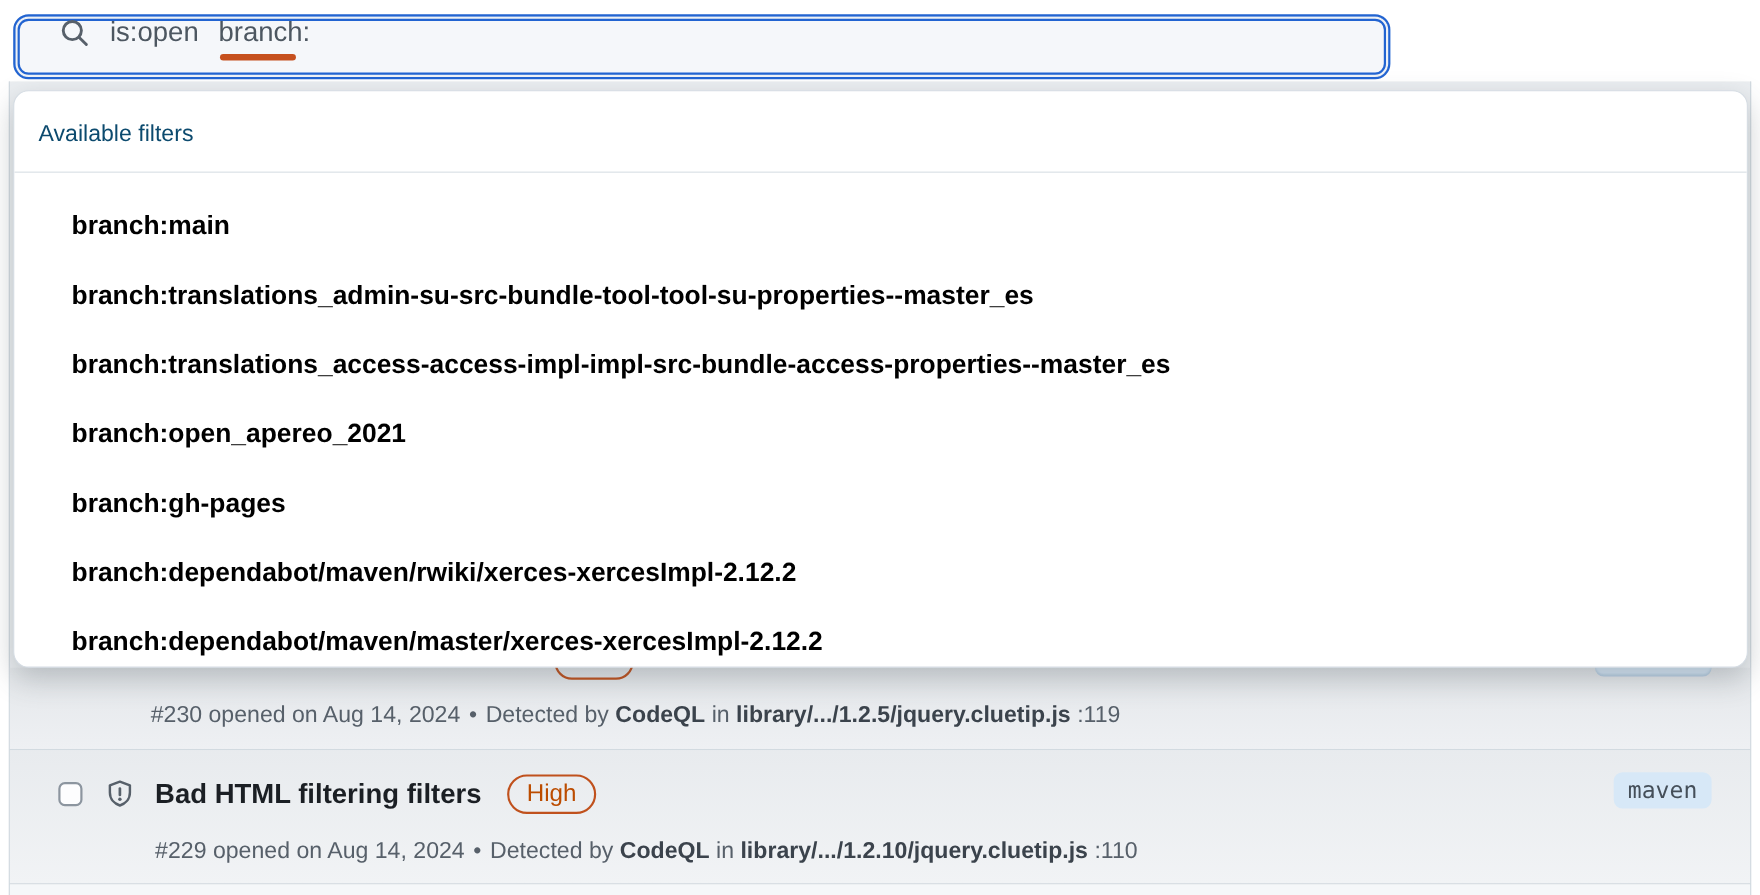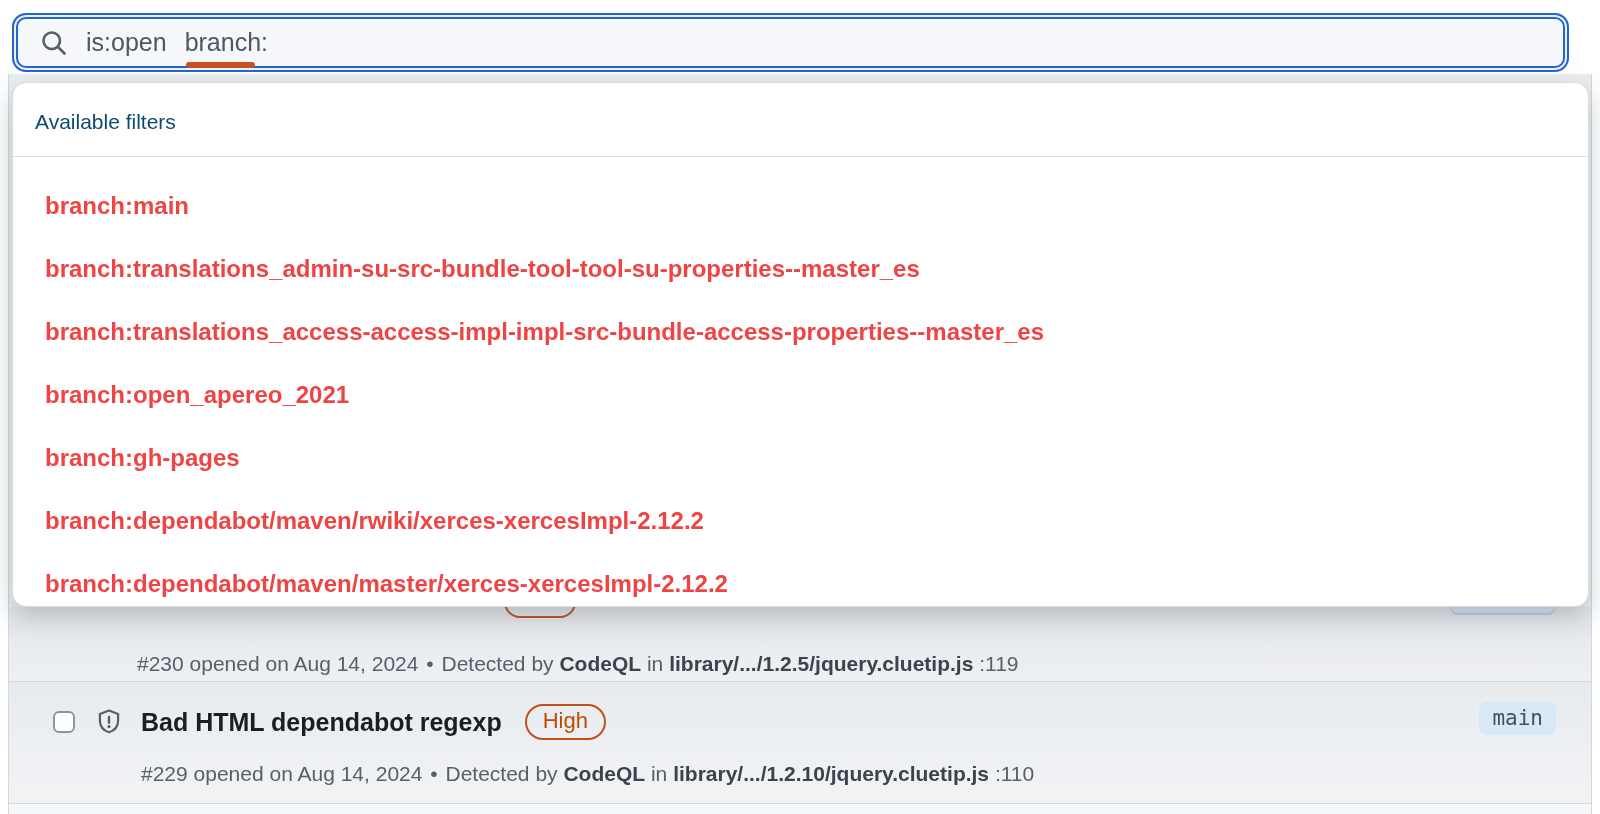--- a/index.html
+++ b/index.html
@@ -15,21 +15,21 @@
                  background:linear-gradient(#e4e7ea, #eef0f3); }
   .row-sep-1 { position:absolute; left:0; top:607px; width:100%; height:1px; background:#d0d7de; }
   .row-visible { position:absolute; left:0; top:608px; width:100%; height:121px;
                  background:linear-gradient(#e8ebee, #f1f3f5); }
   .row-sep-2 { position:absolute; left:0; top:729px; width:100%; height:1px; background:#d0d7de; }
   .row-next { position:absolute; left:0; top:730px; width:100%; height:10px; background:#f5f7f9; }
 
   .meta { color:#57606a; font-size:21px; white-space:nowrap; }
   .meta .b { font-weight:700; color:#3b434c; }
   .meta .dot { margin:0 2px; }
-  .row-partial .meta { position:absolute; left:128px; top:31px;margin-top:14px; }
+  .row-partial .meta { position:absolute; left:128px; top:31px; }
 
   .alert-head { position:absolute; left:44px; top:18px; height:44px; display:flex; align-items:center; }
   .checkbox { width:22px; height:22px; border:2px solid #8c959f; border-radius:6px;
               background:#fdfdfe; flex:0 0 auto; }
   .shield { margin-left:20px; color:#57606a; display:flex; align-items:center; flex:0 0 auto; }
   .alert-title { margin-left:18px; font-size:25px; font-weight:700; color:#1b1f24; white-space:nowrap; }
   .sev-badge { margin-left:23px; font-size:22px; color:#bc4c00; border:2px solid #c0511d;
                border-radius:19px; padding:2px 16px 4px; background:transparent; white-space:nowrap; }
   .branch-badge { position:absolute; right:35px; top:20px; font-family:"DejaVu Sans Mono", monospace;
                   font-size:21px; color:#454f59; background:#d7e8f7; border-radius:8px;
@@ -37,39 +37,39 @@
   .row-visible .meta { position:absolute; left:132px; top:80px; }
 
   
   .sliver { position:absolute; z-index:2; }
   .sliver-high { left:504px; top:586px; width:72px; height:32px; border:2px solid #c0511d;
                  border-radius:17px; background:transparent; }
   .sliver-branch { left:1450px; top:584px; width:106px; height:31px; border-radius:8px;
                    background:#d7e8f7; box-shadow:inset 0 -2px 2px rgba(130,160,190,.35); }
 
   
-  .search-bar { position:absolute; left:12px; top:13px; width:1557px; height:59px; z-index:4;
+  .search-bar { position:absolute; left:12px; top:13px; width:1252px; height:59px; z-index:4;
                 background:#f5f7fa; border:2px solid #2264d1; border-radius:14px;
                 box-shadow: inset 0 0 0 2px #eef1f5, inset 0 0 0 4px #2264d1;
-                display:flex; align-items:center; padding-left:25px; }
+                display:flex; align-items:flex-start; padding-left:39px; }
   .search-glyph { color:#57606a; display:flex; align-items:center; }
   .search-text { margin-left:17px; font-size:25px; color:#4d5761; display:flex; align-items:baseline; }
   .q-token { margin-left:18px; position:relative; }
   .q-underline { position:absolute; left:1px; right:13px; bottom:-11px; height:6px;
                  border-radius:3px; background:#c6501e; }
 
   
   .dropdown { position:absolute; left:12px; top:82px; width:1577px; height:525px; z-index:3;
               background:#ffffff; border:1px solid #d5dce3; border-radius:14px;
               box-shadow:0 10px 26px rgba(66,74,83,0.28); overflow:hidden; }
   .dd-header { margin:27px 0 0 22px; font-size:21px; color:#0c4a6e; }
   .dd-divider { margin-top:22px; height:1px; background:#d8dee4; }
   .dd-items { margin-top:17px; }
-  .dd-item { height:63px; display:flex; align-items:center; padding-left:32px;
-             font-size:24px; font-weight:700; color:#ef4444; white-space:nowrap; cursor:pointer; }
+  .dd-item { height:63px; display:flex; align-items:center; padding-left:52px;
+             font-size:24px; font-weight:700; color:#000000; white-space:nowrap; cursor:pointer; }
 </style>
 </head>
 <body>
 
 <div class="stage">
 
   <div class="list-panel">
 
     <div class="row-partial">
       <div class="meta">
@@ -88,24 +88,24 @@
     <div class="row-visible">
       <div class="alert-head">
         <div class="checkbox"></div>
         <span class="shield">
           <svg width="28" height="28" viewBox="0 0 24 24" fill="none">
             <path d="M12 2.2 L4.2 5.1 v5.6 c0 5.1 3.4 8.7 7.8 10.1 4.4-1.4 7.8-5 7.8-10.1 V5.1 Z" stroke="currentColor" stroke-width="1.9" stroke-linejoin="round"></path>
             <line x1="12" y1="7.6" x2="12" y2="12.6" stroke="currentColor" stroke-width="2.1" stroke-linecap="round"></line>
             <circle cx="12" cy="15.9" r="1.35" fill="currentColor"></circle>
           </svg>
         </span>
-        <span class="alert-title">Bad HTML dependabot regexp</span>
+        <span class="alert-title">Bad HTML filtering filters</span>
         <span class="sev-badge">High</span>
       </div>
-      <span class="branch-badge">main</span>
+      <span class="branch-badge">maven</span>
       <div class="meta">
         <span>#229 opened on Aug 14, 2024</span>
         <span class="dot">•</span>
         <span>Detected by</span>
         <span class="b">CodeQL</span>
         <span>in</span>
         <span class="b">library/.../1.2.10/jquery.cluetip.js</span>
         <span>:110</span>
       </div>
     </div>

